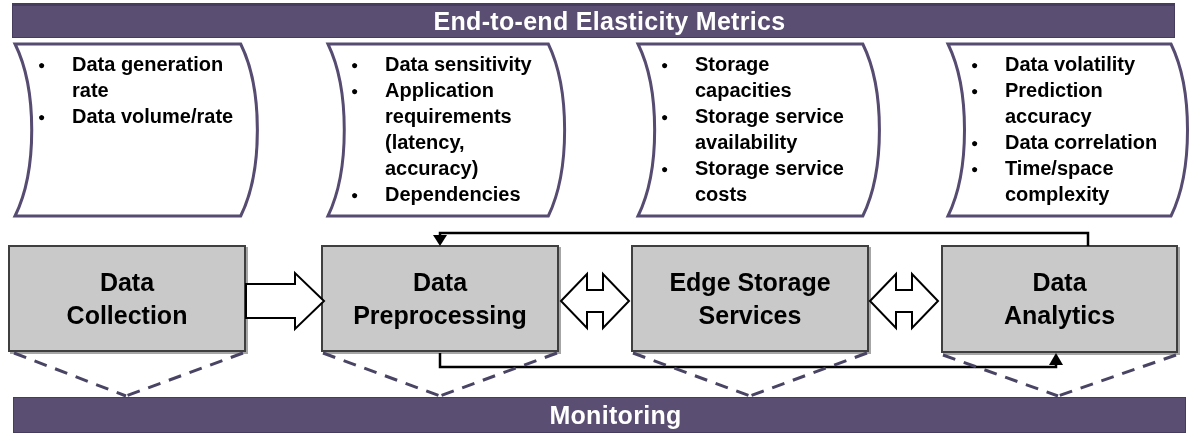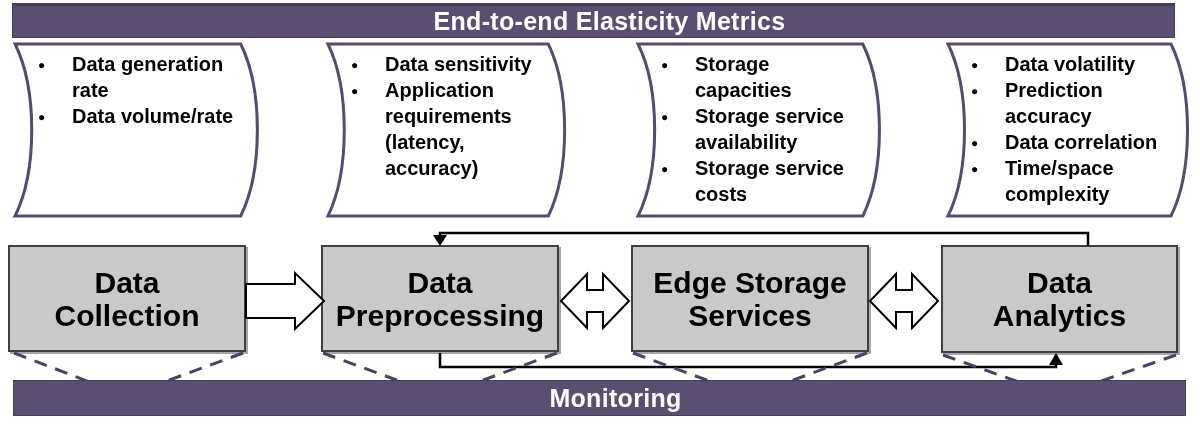--- a/index.html
+++ b/index.html
@@ -9,39 +9,39 @@
   }
   
   .banner{
     position:absolute;display:flex;align-items:center;justify-content:center;
     background:var(--banner-bg);color:#ffffff;font-weight:bold;font-size:25px;
     letter-spacing:.3px;border:1px solid var(--banner-border);
     box-sizing:border-box;
     padding-left:32px;
   }
   #top-banner{left:12px;top:3px;width:1163px;height:35px;border-top-width:3px;}
-  #bottom-banner{left:13px;top:380px;width:1173px;height:36px;}
+  #bottom-banner{left:13px;top:397px;width:1173px;height:36px;}
   
   .metric-panel{position:absolute;top:41px;height:178px;}
   .metric-panel svg{position:absolute;left:0;top:0;width:100%;height:100%;}
   .metric-shape{fill:#ffffff;stroke:var(--shape-border);stroke-width:3px;}
   .metric-list{
     position:absolute;left:20px;top:10px;right:10px;margin:0;padding:0;
     list-style:none;font-weight:bold;font-size:20px;line-height:26px;color:#000;
   }
   .metric-list li{position:relative;padding-left:40px;white-space:pre-line;}
   .metric-list li::before{
     content:"●";position:absolute;left:6px;top:1px;font-size:12px;color:#000;
   }
   
   .stage-box{
     position:absolute;top:245px;width:238px;height:107px;box-sizing:border-box;
     background:var(--box-bg);border:2px solid var(--box-border);
     display:flex;align-items:center;justify-content:center;text-align:center;
-    font-weight:bold;font-size:30px;line-height:33px;color:#000;
+    font-weight:bold;font-size:25px;line-height:33px;color:#000;
     white-space:pre-line;box-shadow:2px 2px 0 rgba(0,0,0,0.35);
   }
   
   #connector-layer{position:absolute;left:0;top:0;width:1200px;height:441px;pointer-events:none;}
   .hollow-arrow{fill:#ffffff;stroke:#000000;stroke-width:2px;}
   .flow-line{fill:none;stroke:var(--flow-line);stroke-width:2.5px;}
   .flow-head{fill:var(--flow-line);stroke:none;}
   .dashed-line{fill:none;stroke:var(--dashed-line);stroke-width:3px;stroke-dasharray:13 9;}
 </style>
 </head>
@@ -67,20 +67,21 @@
   <div class="metric-panel" style="left:325px;width:250px;">
     <svg viewBox="0 0 253 178" preserveAspectRatio="none">
       <path class="metric-shape" d="M3,3 H226 C248,48 248,130 226,175 H3 C25,130 25,48 3,3 Z"></path>
     </svg>
     <ul class="metric-list">
       <li>Data sensitivity</li>
       <li>Application
 requirements
 (latency,
 accuracy)</li>
+      <li>Dependencies</li>
     </ul>
   </div>
 
   <div class="metric-panel" style="left:635px;width:255px;">
     <svg viewBox="0 0 253 178" preserveAspectRatio="none">
       <path class="metric-shape" d="M3,3 H226 C248,48 248,130 226,175 H3 C25,130 25,48 3,3 Z"></path>
     </svg>
     <ul class="metric-list">
       <li>Storage
 capacities</li>

